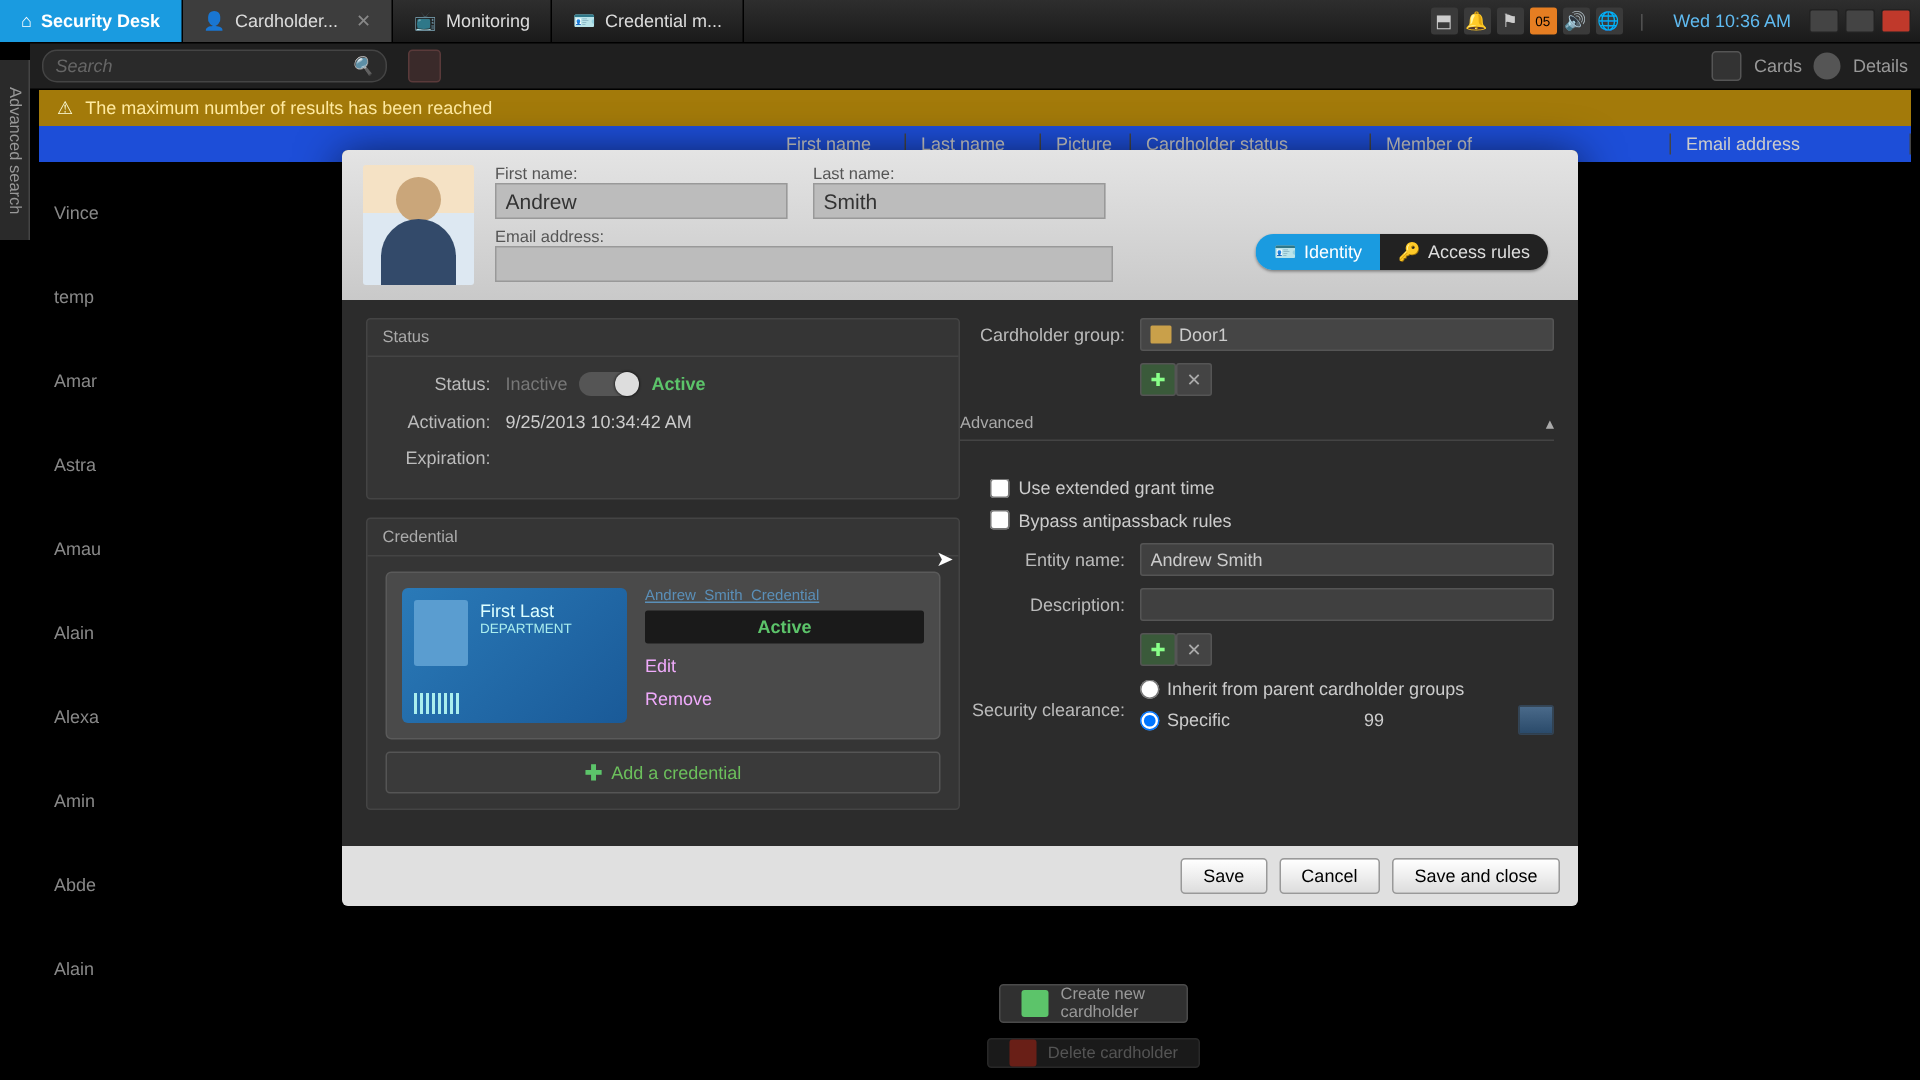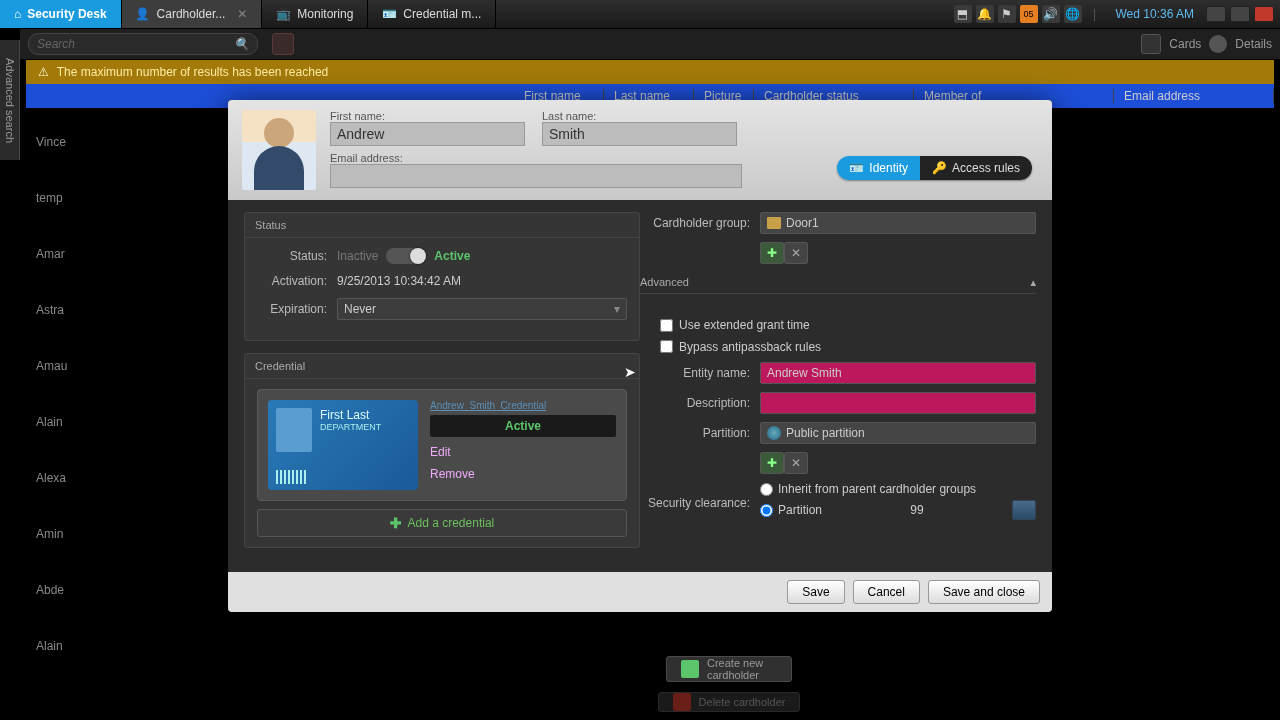--- a/index.html
+++ b/index.html
@@ -85,21 +85,21 @@
 .cred-link { color: #5a8fb8; font-size: 10px; text-decoration: underline; }
 .cred-status { background: #1a1a1a; color: #5cc46a; text-align: center; height: 22px; line-height: 22px; border-radius: 2px; margin: 4px 0; font-size: 12px; font-weight: 600; }
 .cred-actions .action { color: #f0abfc; padding: 4px 0; cursor: pointer; font-size: 12px; }
 
 .add-cred { height: 28px; background: #3a3a3a; border: 1px solid #555; border-radius: 3px; display: flex; align-items: center; justify-content: center; gap: 6px; color: #6cbf5c; font-size: 12px; margin-top: 8px; }
 .plus-icon { color: #5cc46a; font-weight: bold; font-size: 14px; }
 
 
 .field-row { display: flex; align-items: center; margin-bottom: 8px; }
 .field-row .flbl { width: 120px; text-align: right; padding-right: 10px; color: #bbb; font-size: 12px; }
-.field-row .finput { flex: 1; height: 22px; background: #be185d; border: 1px solid #555; border-radius: 2px; padding: 0 6px; color: #ccc; display: flex; align-items: center; gap: 5px; }
+.field-row .finput { flex: 1; height: 22px; background: #404040; border: 1px solid #555; border-radius: 2px; padding: 0 6px; color: #ccc; display: flex; align-items: center; gap: 5px; }
 .field-row .finput.ro { background: #454545; }
 .field-row input[type=text] { flex:1; background: transparent; border: none; color: #ccc; outline: none; font-size: 12px; }
 .smbtn { width: 24px; height: 22px; border: 1px solid #555; border-radius: 2px; display: inline-flex; align-items: center; justify-content: center; }
 .smbtn.add { background: #3a5a3a; color: #8f8; }
 .smbtn.del { background: #444; color: #aaa; }
 .globe { width: 14px; height: 14px; background: radial-gradient(#6ab, #268); border-radius: 50%; }
 .folder { width: 14px; height: 12px; background: #c9a04a; border-radius: 1px; }
 
 .section-head { display: flex; justify-content: space-between; color: #aaa; font-size: 11px; padding: 4px 0; border-bottom: 1px solid #444; margin-bottom: 24px; }
 .radio-row label { display: flex; align-items: center; gap: 5px; color: #ccc; font-size: 12px; margin-bottom: 4px; }
@@ -251,23 +251,20 @@
                 </div>
               <span class="active-text">Active</span>
             </div>
           </div>
           <div class="row">
             <div class="lbl">Activation:</div>
             <div class="val">9/25/2013 10:34:42 AM</div>
           </div>
           <div class="row">
             <div class="lbl">Expiration:</div>
-            <div class="select">
-              <span>Never</span>
-            </div>
           </div>
         </div>
       </div>
 
       <div class="panel">
         <div class="panel-title">Credential</div>
         <div class="panel-body">
           <div class="cred-card">
             <div class="card-img">
               <div class="photo"></div>
@@ -328,41 +325,34 @@
           <input type="text" value="Andrew Smith" style="">
         </div>
       </div>
       <div class="field-row">
         <div class="flbl">Description:</div>
         <div class="finput">
           <input type="text" value="" style="">
         </div>
       </div>
       <div class="field-row">
-        <div class="flbl">Partition:</div>
-        <div class="finput ro">
-          <span class="globe"></span>
-          <span>Public partition</span>
-        </div>
-      </div>
-      <div class="field-row">
         <div class="flbl"></div>
         <span class="smbtn add">✚</span>
         <span class="smbtn del">✕</span>
       </div>
       <div class="field-row">
         <div class="flbl">Security clearance:</div>
         <div class="radio-row" style="flex:1">
           <label>
               <input type="radio" name="sec" style=""> 
               <span>Inherit from parent cardholder groups</span>
             </label>
           <label>
             <input type="radio" name="sec" checked="" style=""> 
-              <span>Partition</span>
+              <span>Specific</span>
             <input class="spin" type="text" value="99" style="">
             <span class="slider-btn"></span>
           </label>
         </div>
       </div>
     </div>
   </div>
 
   <div class="modal-foot">
     <button>Save</button>

